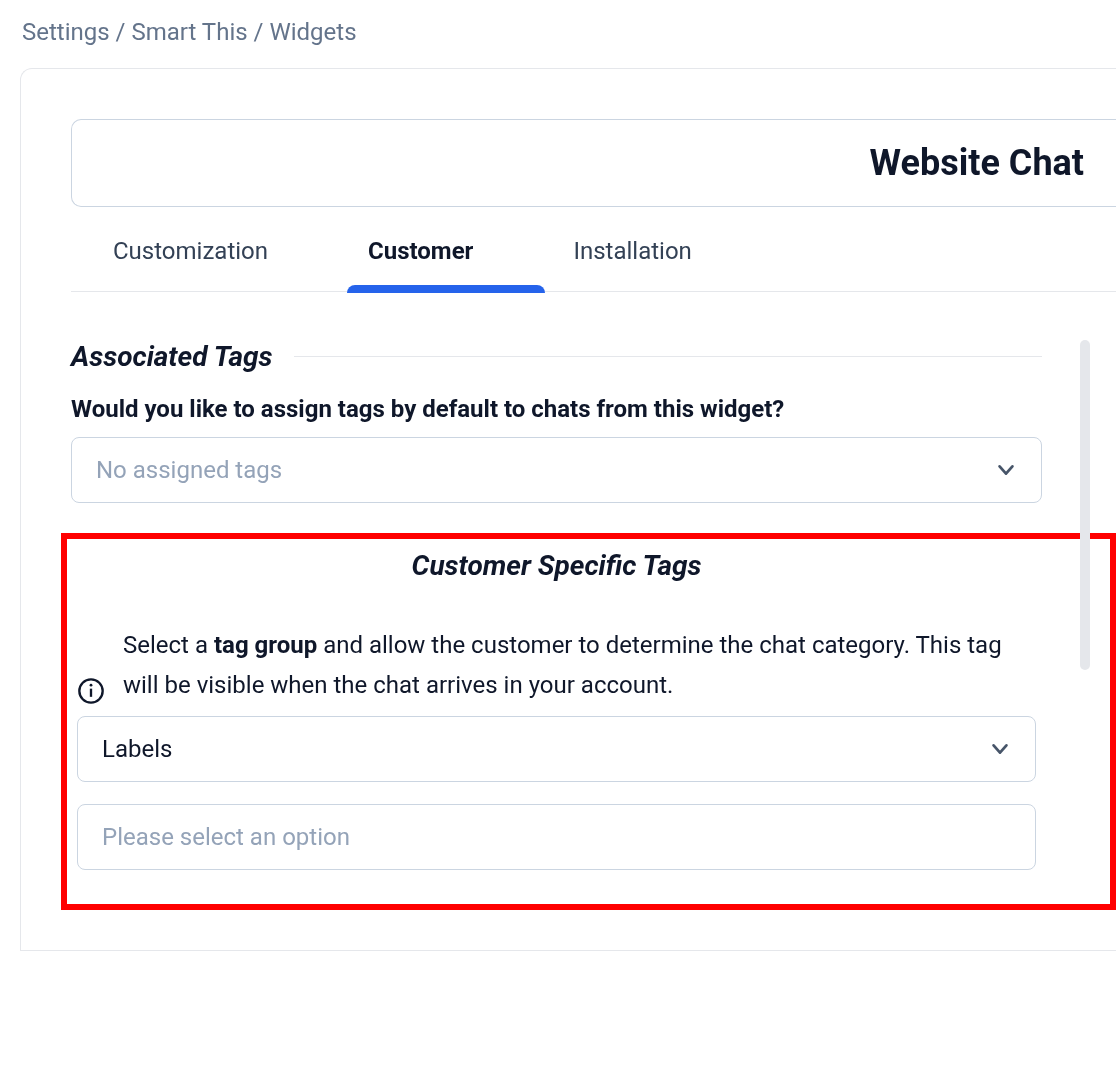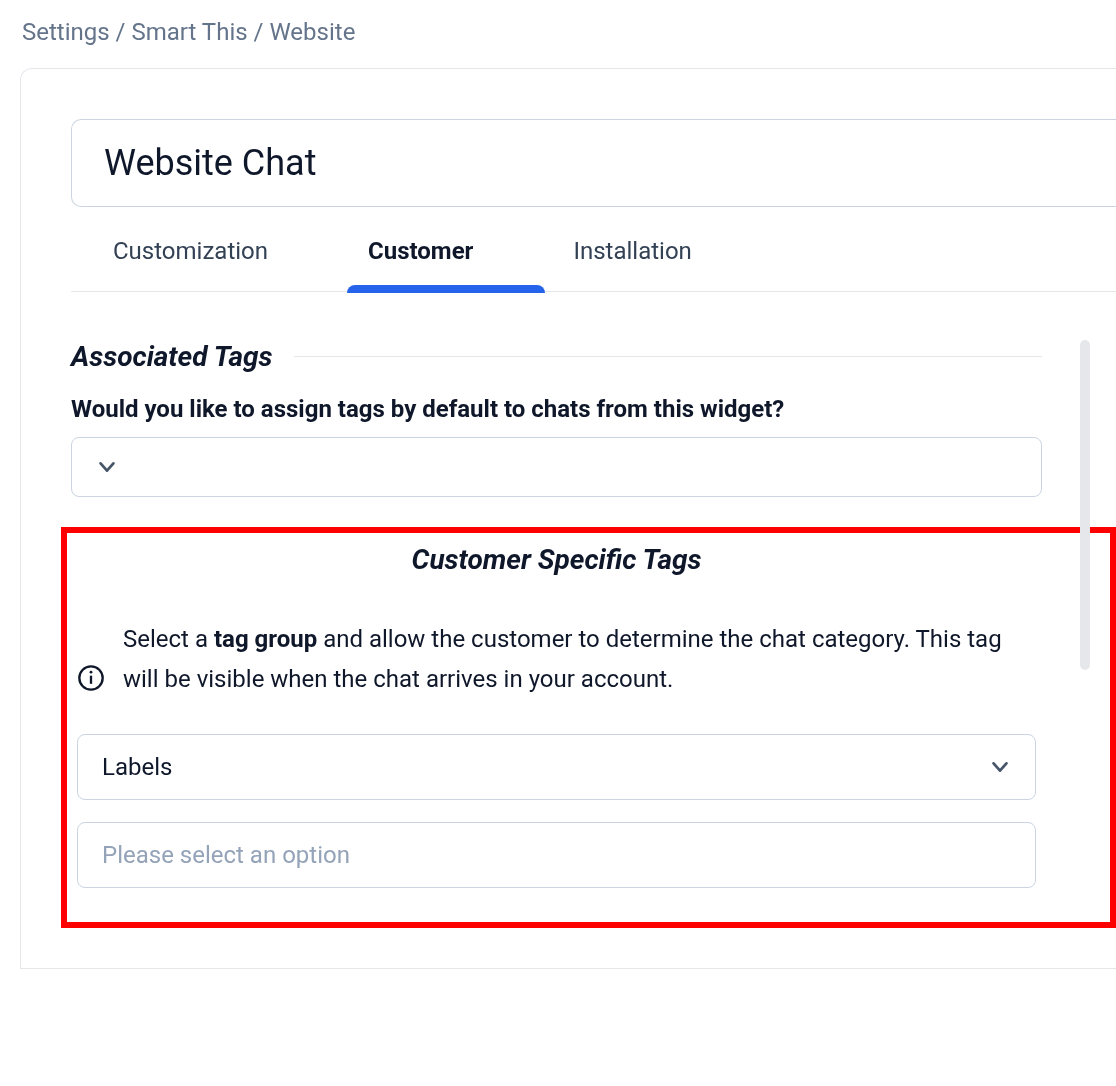--- a/index.html
+++ b/index.html
@@ -30,22 +30,23 @@
     }
     .title-box {
       margin: 50px 0 0 50px;
       border: 1px solid #cbd5e1;
       border-right: none;
       border-radius: 10px 0 0 10px;
       padding: 22px 32px;
     }
     .page-title {
       font-size: 36px;
-      font-weight: 400;
-      color: #0f172a;
+      font-weight: 700;
+      color: #0f172a;
+      text-align: right;
     }
     .tabs-row {
       margin: 0 0 0 50px;
       border-bottom: 1px solid #e5e7eb;
       display: flex;
       gap: 16px;
       position: relative;
     }
     .tab {
       padding: 30px 42px 26px 42px;
@@ -146,23 +147,23 @@
     .highlight-inner .section-header {
       padding-right: 64px;
       flex-direction: column;
     }
     .highlight-inner .select-box {
       margin-right: 64px;
     }
     .info-row {
       display: flex;
       gap: 18px;
-      align-items: flex-start;
+      align-items: flex-end;
       padding-right: 64px;
-      margin-bottom: 35px;
+      margin-bottom: 11px;
     }
     .info-icon {
       width: 28px;
       height: 28px;
       flex-shrink: 0;
       margin-top: 44px;
     }
     .info-icon svg {
       width: 100%;
       height: 100%;
@@ -178,21 +179,21 @@
       font-weight: 700;
     }
     .select-gap {
       height: 22px;
     }
   </style>
 </head>
 <body>
 
 <div class="breadcrumb">
-  <span>Settings</span><span> / </span><span>Smart This</span><span> / </span><span>Website</span>
+  <span>Settings</span><span> / </span><span>Smart This</span><span> / </span><span>Widgets</span>
 </div>
 
 <div class="panel">
 
   <div class="title-box">
     <h1 class="page-title">Website Chat</h1>
   </div>
 
   <div class="tabs-row">
     <div class="tab">Customization</div>
@@ -206,20 +207,21 @@
     <div class="scrollbar-track"></div>
 
     <div class="section-header">
       <div class="section-title">Associated Tags</div>
       <div class="section-rule"></div>
     </div>
 
     <div class="field-label">Would you like to assign tags by default to chats from this widget?</div>
 
     <div class="select-box">
+      <span class="select-text placeholder">No assigned tags</span>
       <span class="chevron-down">
         <svg viewBox="0 0 24 24" fill="none" stroke="#475569" stroke-width="3" stroke-linecap="round" stroke-linejoin="round">
             <polyline points="5 8 12 16 19 8"></polyline>
           </svg>
       </span>
     </div>
 
     <div class="highlight-box">
       <div class="highlight-inner">
 

